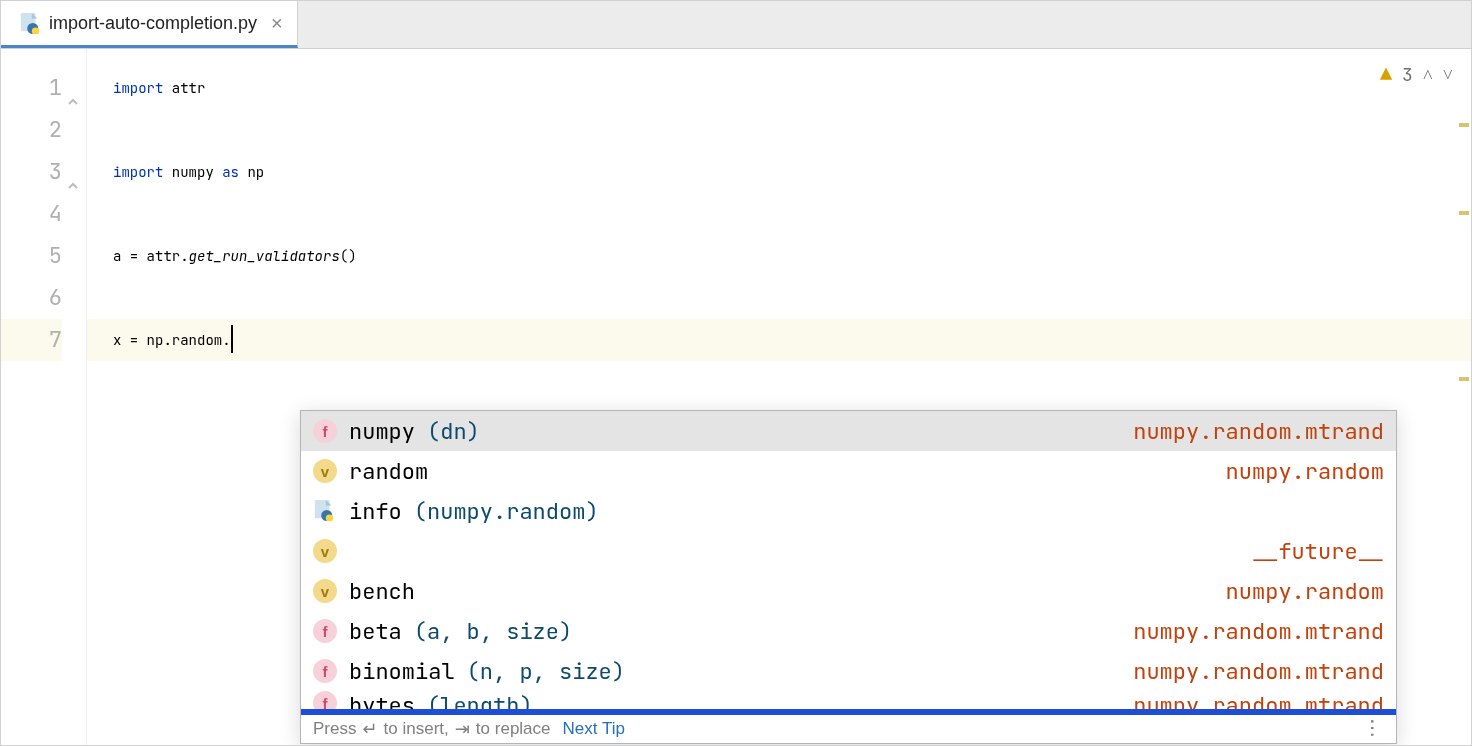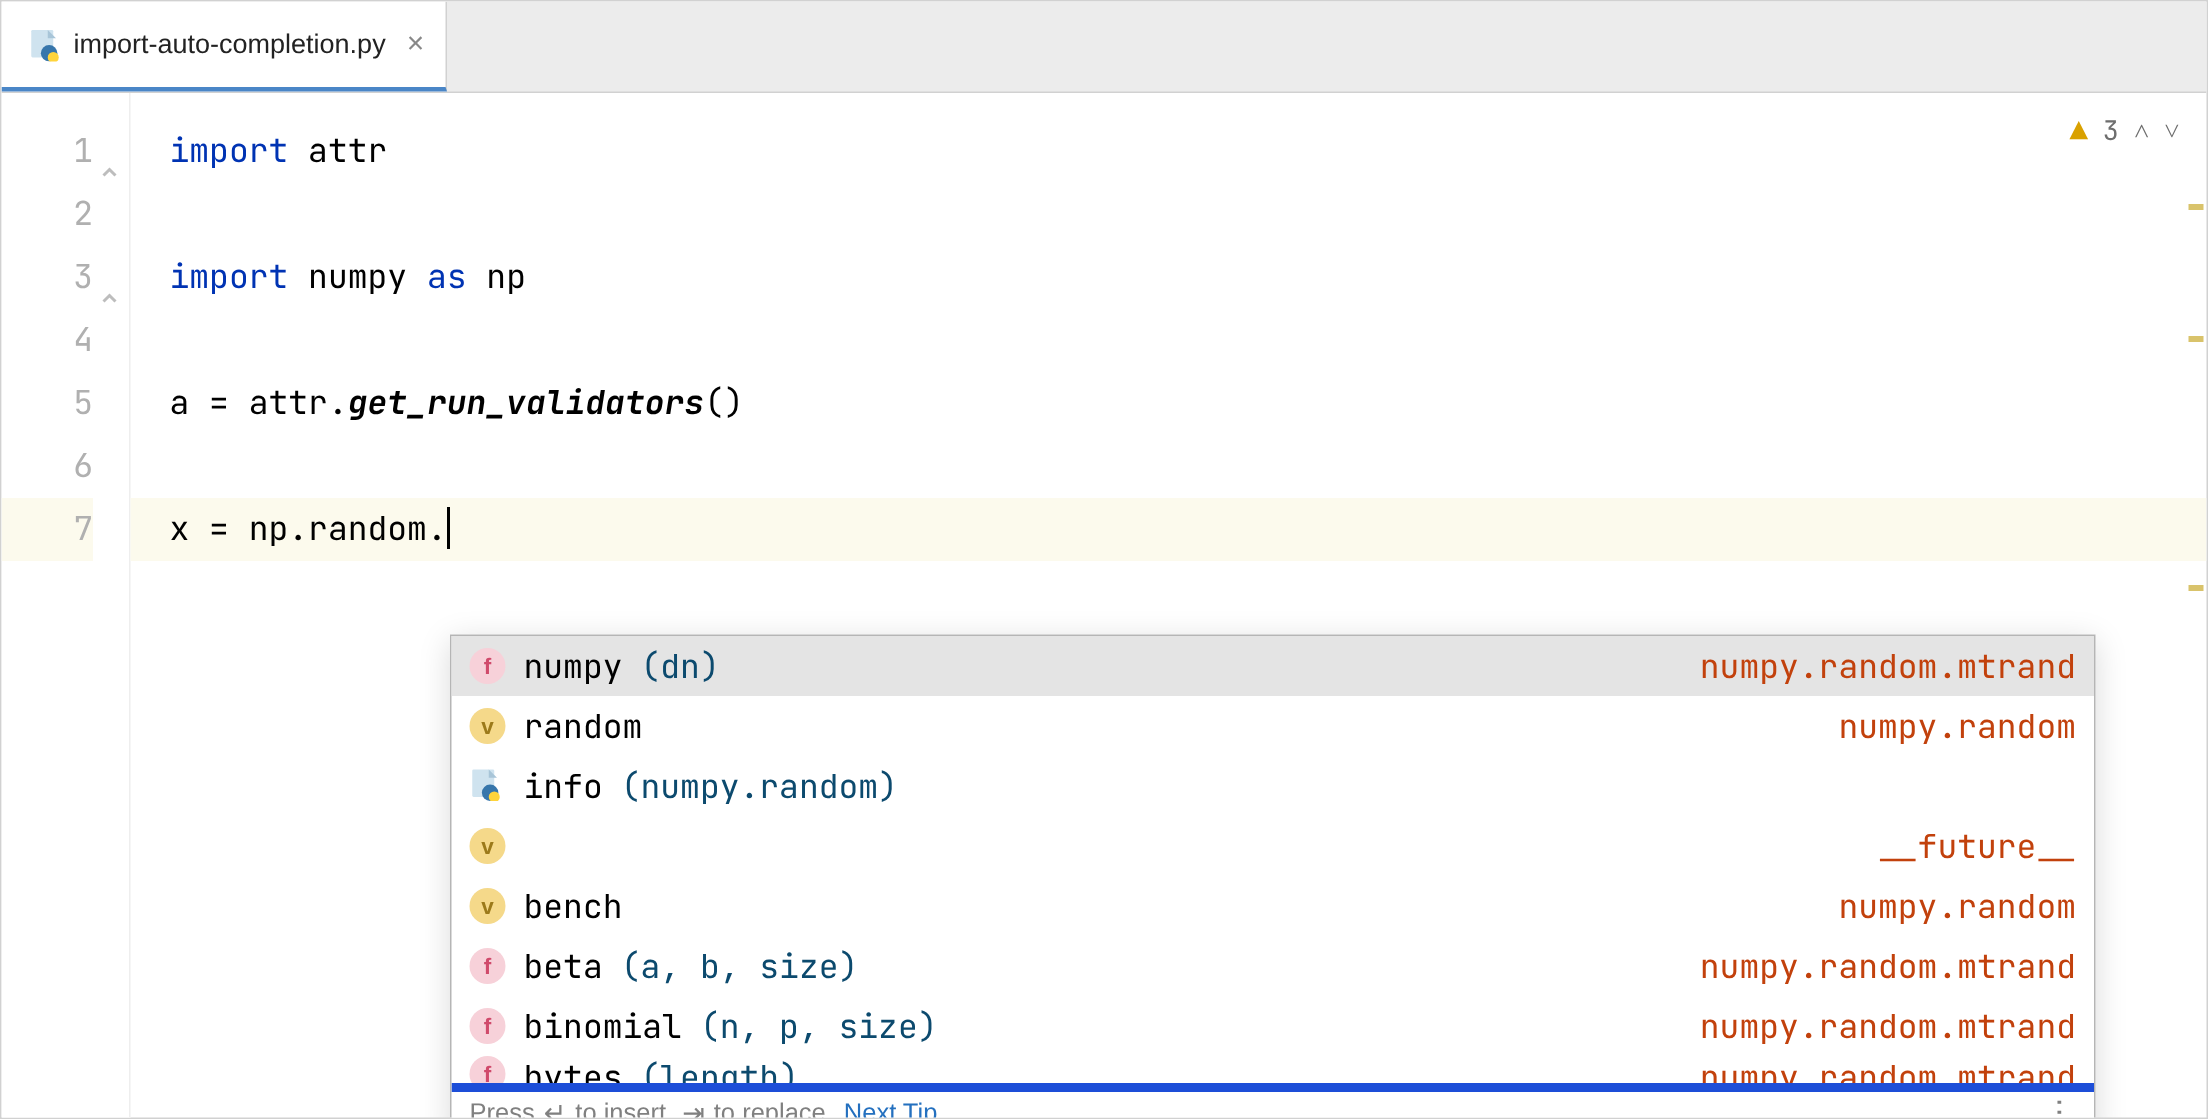--- a/index.html
+++ b/index.html
@@ -8,21 +8,21 @@
     font-size: 14px;
     background: #fff;
     width: 1472px;
     height: 746px;
     overflow: hidden;
     border: 1px solid #d1d1d1;
   }
 
   
   .tab-bar {
-    height: 61px;
+    height: 48px;
     background: #ececec;
     border-bottom: 1px solid #d1d1d1;
     display: flex;
     align-items: stretch;
   }
   .tab {
     display: flex;
     align-items: center;
     gap: 8px;
     padding: 0 14px 0 18px;
@@ -67,36 +67,36 @@
     right: -18px;
     top: 50%;
     transform: translateY(-50%);
     width: 14px;
     height: 14px;
   }
   .code-area {
     flex: 1;
     padding-top: 18px;
     padding-left: 26px;
-    font-size: 22px;
+    font-size: 14px;
     position: relative;
   }
   .code-line {
     height: 42px;
     line-height: 42px;
     white-space: pre;
   }
   .code-line.current {
     background: #fcfaed;
     margin-left: -26px;
     padding-left: 26px;
     margin-right: 0;
   }
   .kw { color: #0033b3; }
-  .fn { font-style: italic; font-weight: bold; }
+  .fn { font-style: italic; }
   .id { color: #000; }
 
   .gutter-line.current {
     background: #fcfaed;
   }
 
   .caret {
     display: inline-block;
     width: 2px;
     height: 28px;

